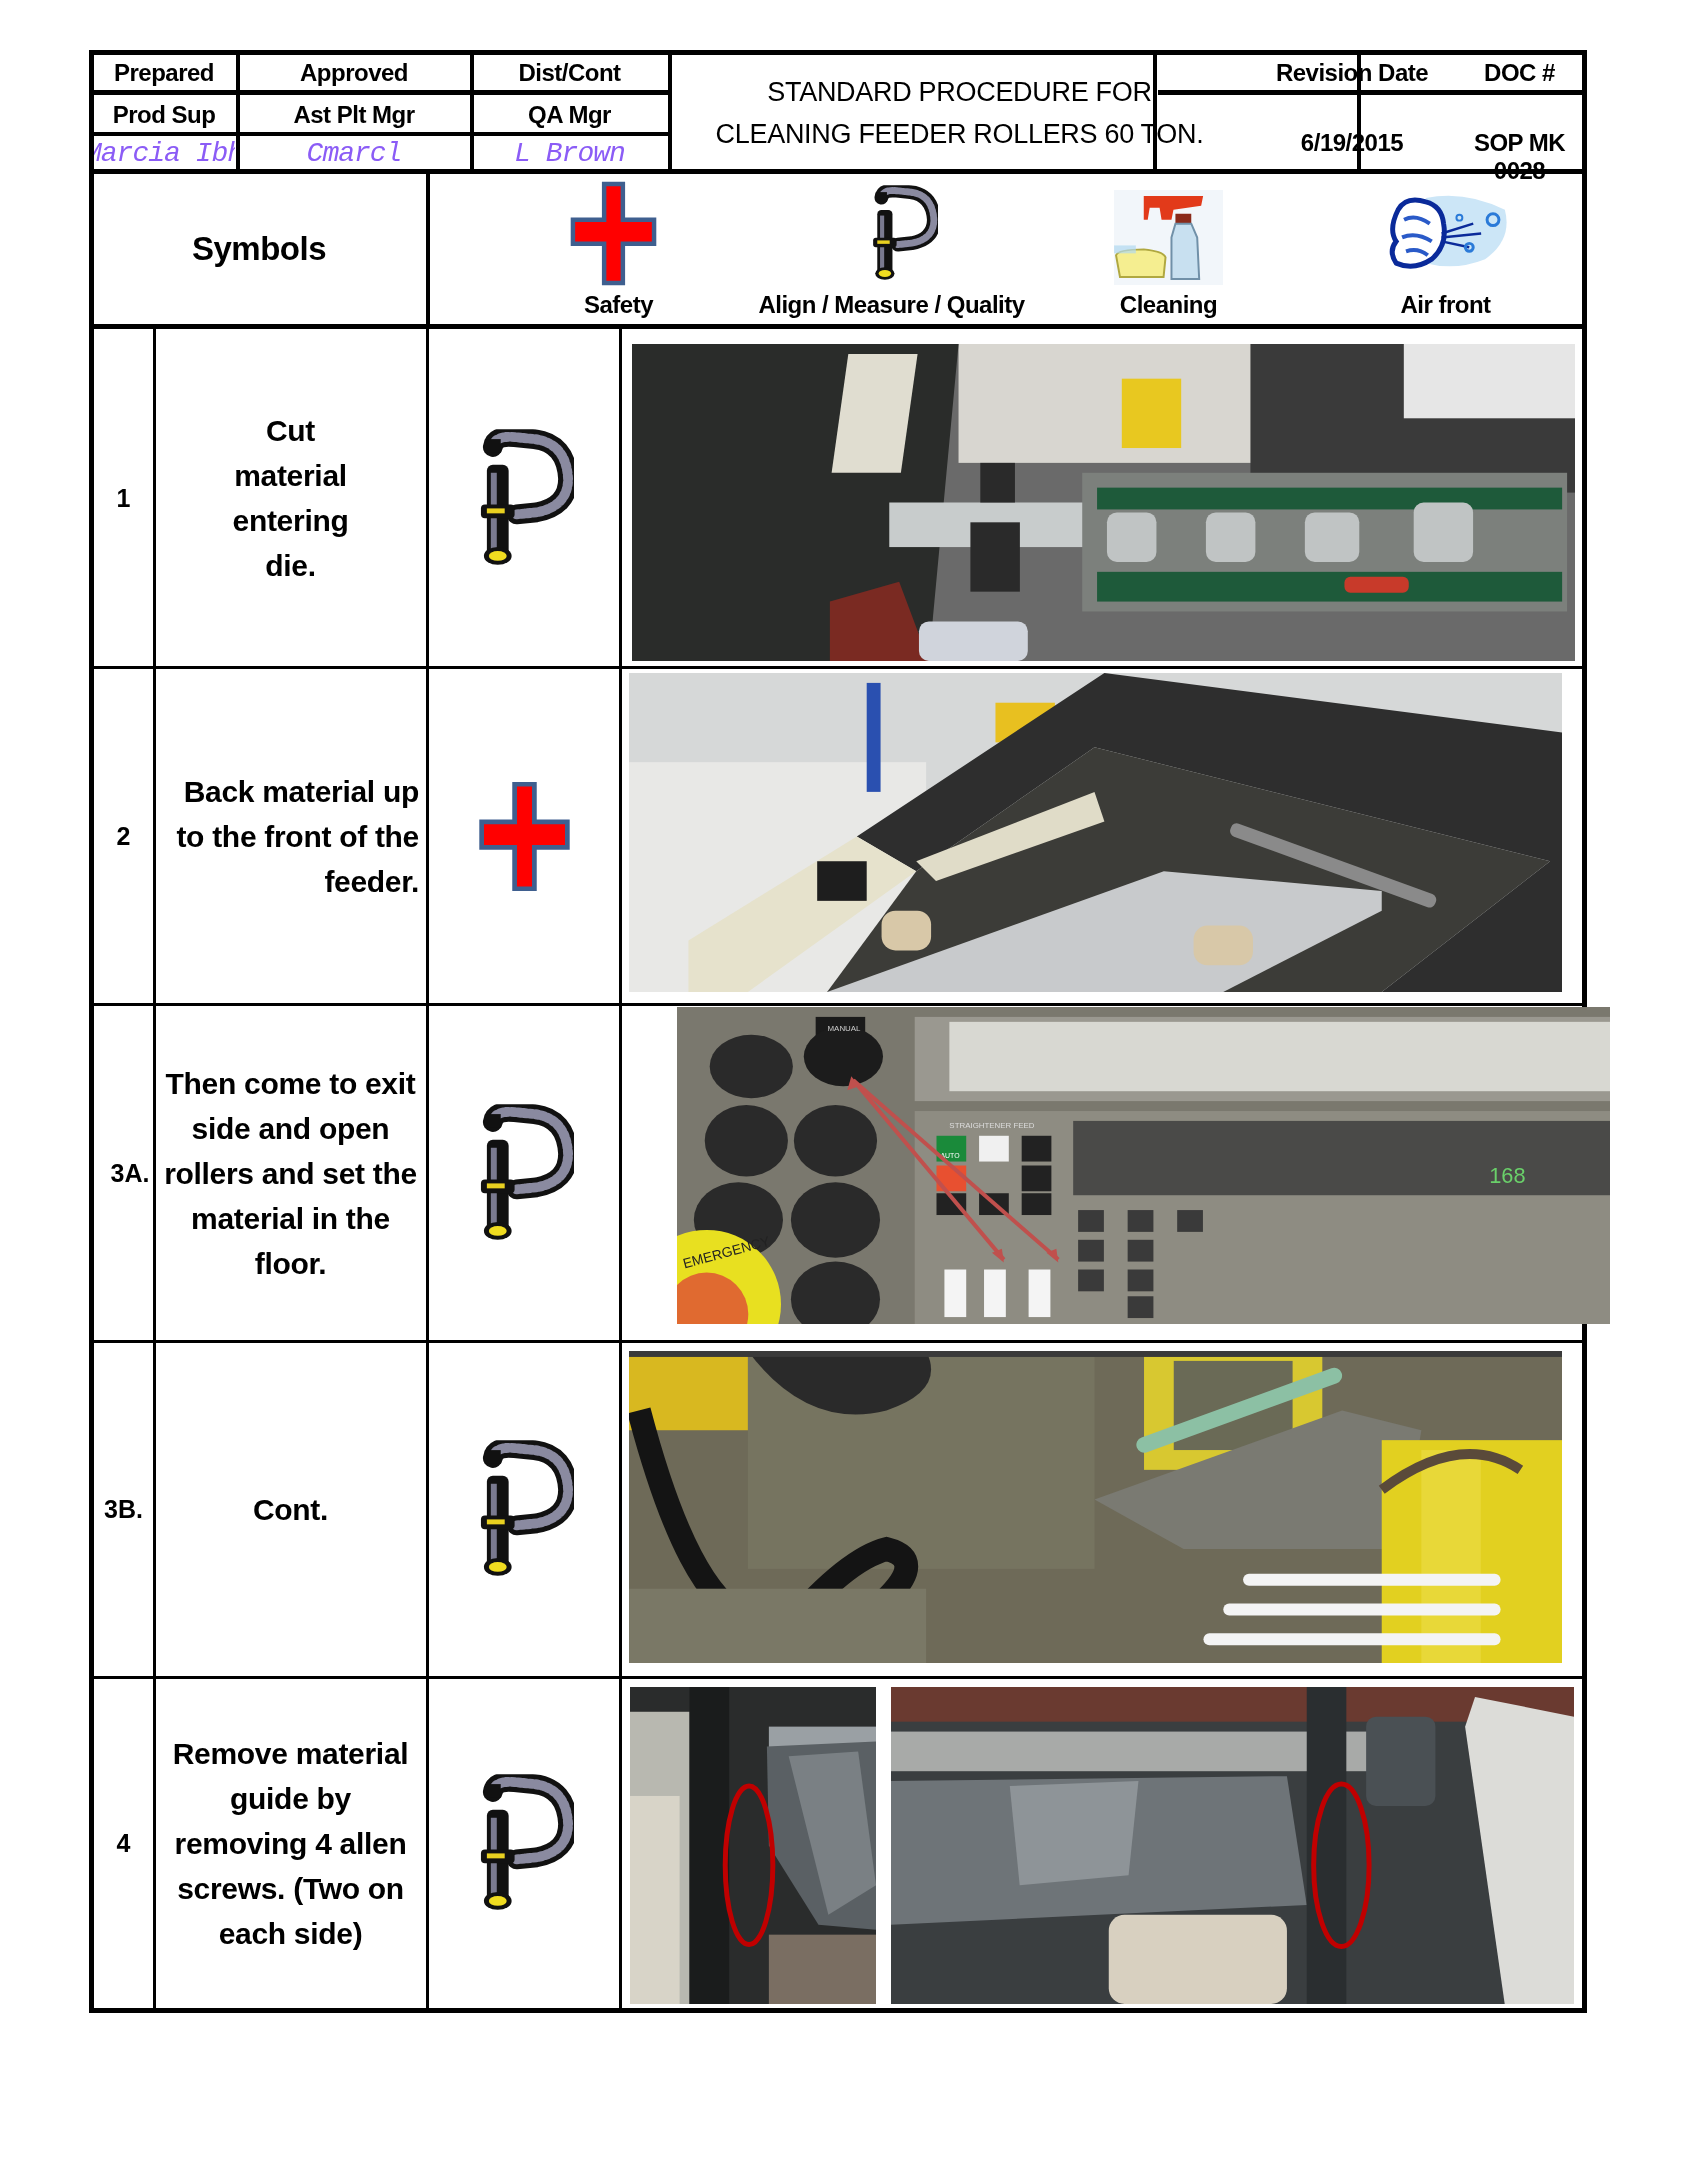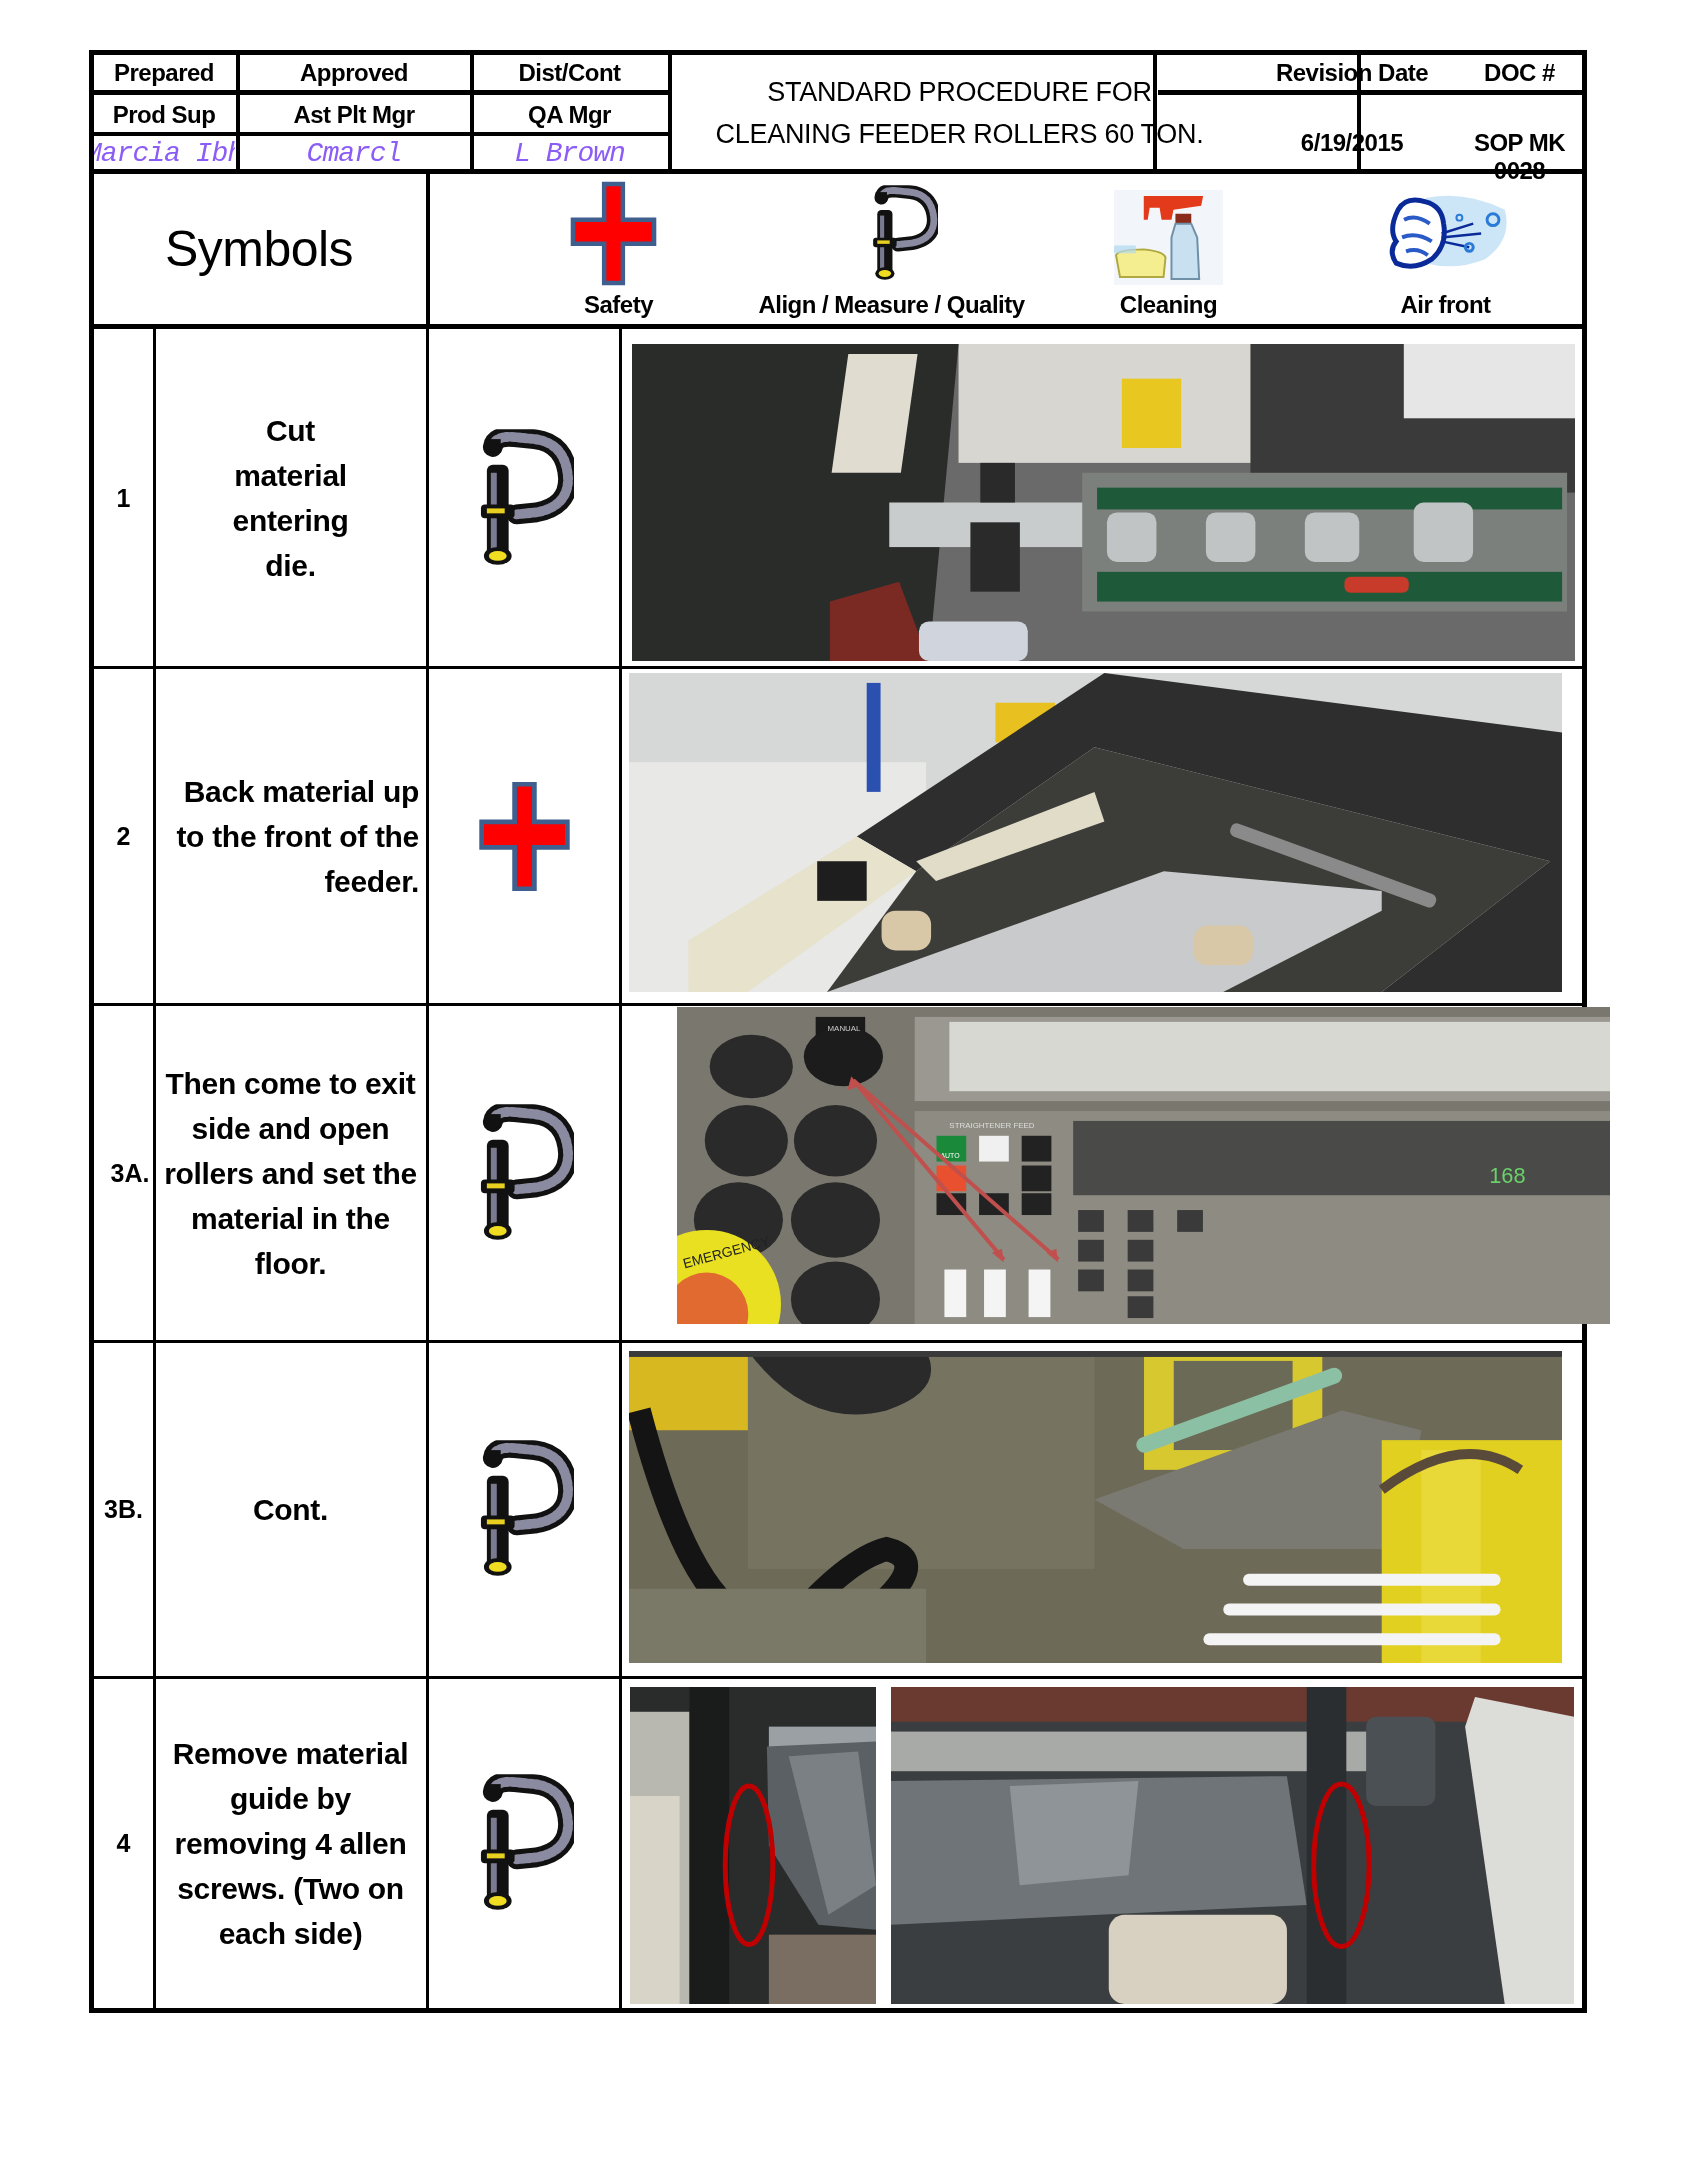--- a/index.html
+++ b/index.html
@@ -4,21 +4,21 @@
 <style>
   html, body { margin: 0; padding: 0; background: #ffffff; }
   body { width: 1683px; height: 2178px; position: relative; font-family: "Liberation Sans", "DejaVu Sans", sans-serif; color: #000; overflow: hidden; }
   .abs { position: absolute; box-sizing: border-box; }
   .center { display: flex; align-items: center; justify-content: center; text-align: center; }
   .hline { position: absolute; background: #000; }
   .vline { position: absolute; background: #000; }
 
   .hdr-text { font-size: 24px; font-weight: bold; letter-spacing: -0.5px; }
   .title-text { font-size: 27px; font-weight: normal; line-height: 42px; letter-spacing: -0.3px; }
-  .sym-title { font-size: 50px; font-weight: normal; letter-spacing: -0.5px; }
+  .sym-title { font-size: 33px; font-weight: bold; letter-spacing: -0.5px; }
   .sym-label { font-size: 24px; font-weight: bold; letter-spacing: -0.5px; }
   .step-num { font-size: 25px; font-weight: bold; }
   .step-text { font-size: 30px; font-weight: bold; line-height: 45px; letter-spacing: -0.3px; padding: 0 6px; }
 
   .sig { font-family: Liberation Mono, monospace; font-style: italic; font-size: 28px; color: #8b5cf6; letter-spacing: -1px; white-space: nowrap; overflow: hidden; }
 
   .photo { position: absolute; overflow: hidden; }
   .photo svg { display: block; width: 100%; height: 100%; }
 </style>
 </head>

